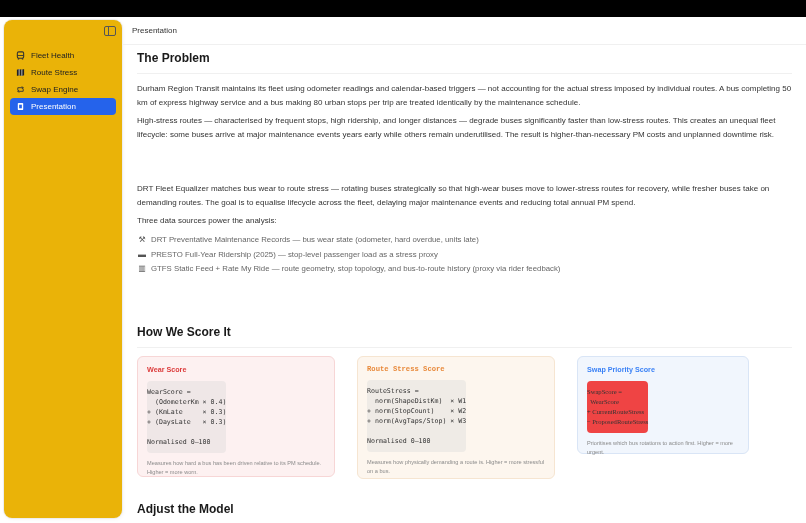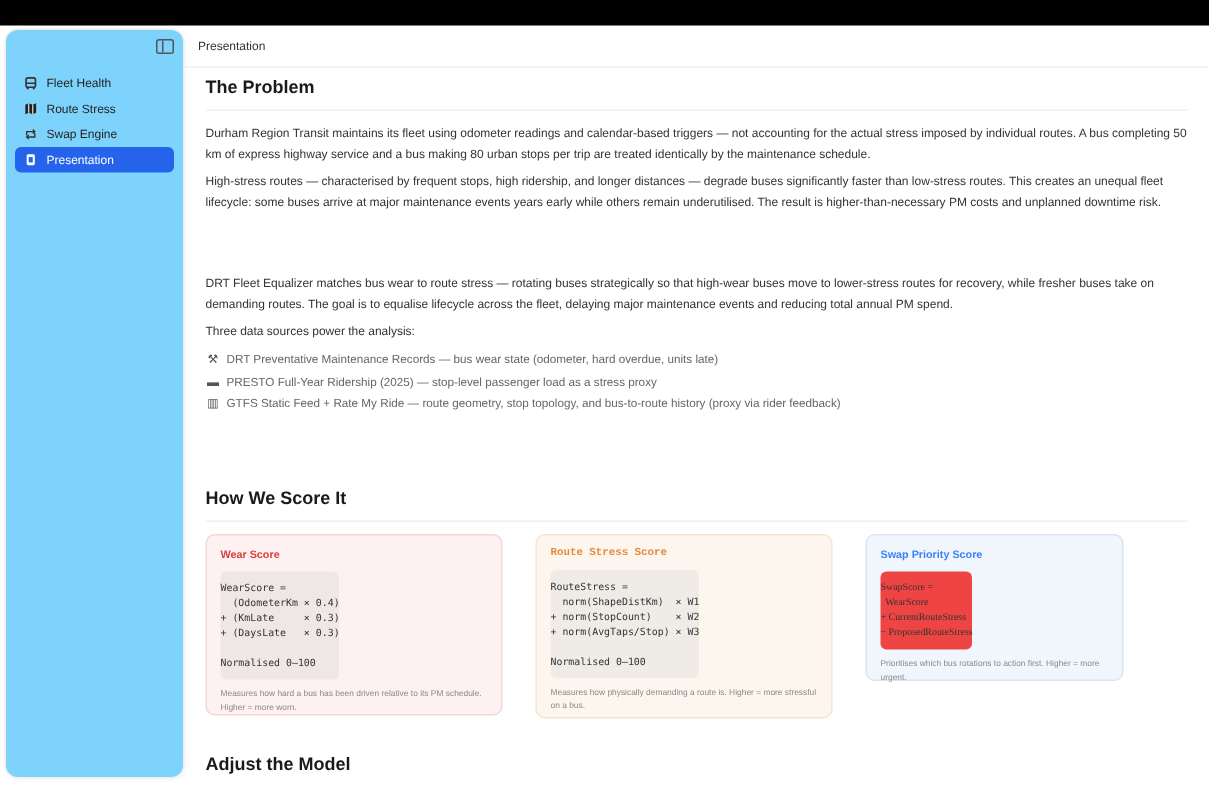--- a/index.html
+++ b/index.html
@@ -3,21 +3,21 @@
 <meta charset="utf-8">
 <style>
   * { box-sizing: border-box; margin: 0; padding: 0; }
   html, body { width: 806px; height: 523px; overflow: hidden; background: #ffffff; }
   body { font-family: "Liberation Sans", sans-serif; color: #1f1f1f; position: relative; }
 
   .topbar-black { position: absolute; left: 0; top: 0; width: 806px; height: 17px; background: #000; }
 
   .sidebar {
     position: absolute; left: 4px; top: 20px; width: 118px; height: 498px;
-    background: #7dd3fc; border-radius: 8px;
+    background: #eab308; border-radius: 8px;
     box-shadow: 0 0 0 1px #eeeeee, 1px 1px 4px rgba(0,0,0,0.05);
   }
   .sidebar-toggle {
     position: absolute; left: 100px; top: 6px; width: 12px; height: 10px;
     border: 1.3px solid #555; border-radius: 2px;
   }
   .sidebar-toggle::after {
     content: ""; position: absolute; left: 3px; top: 0; bottom: 0; width: 1.3px; background: #555;
   }
   .nav { position: absolute; left: 6px; top: 27px; width: 106px; }

